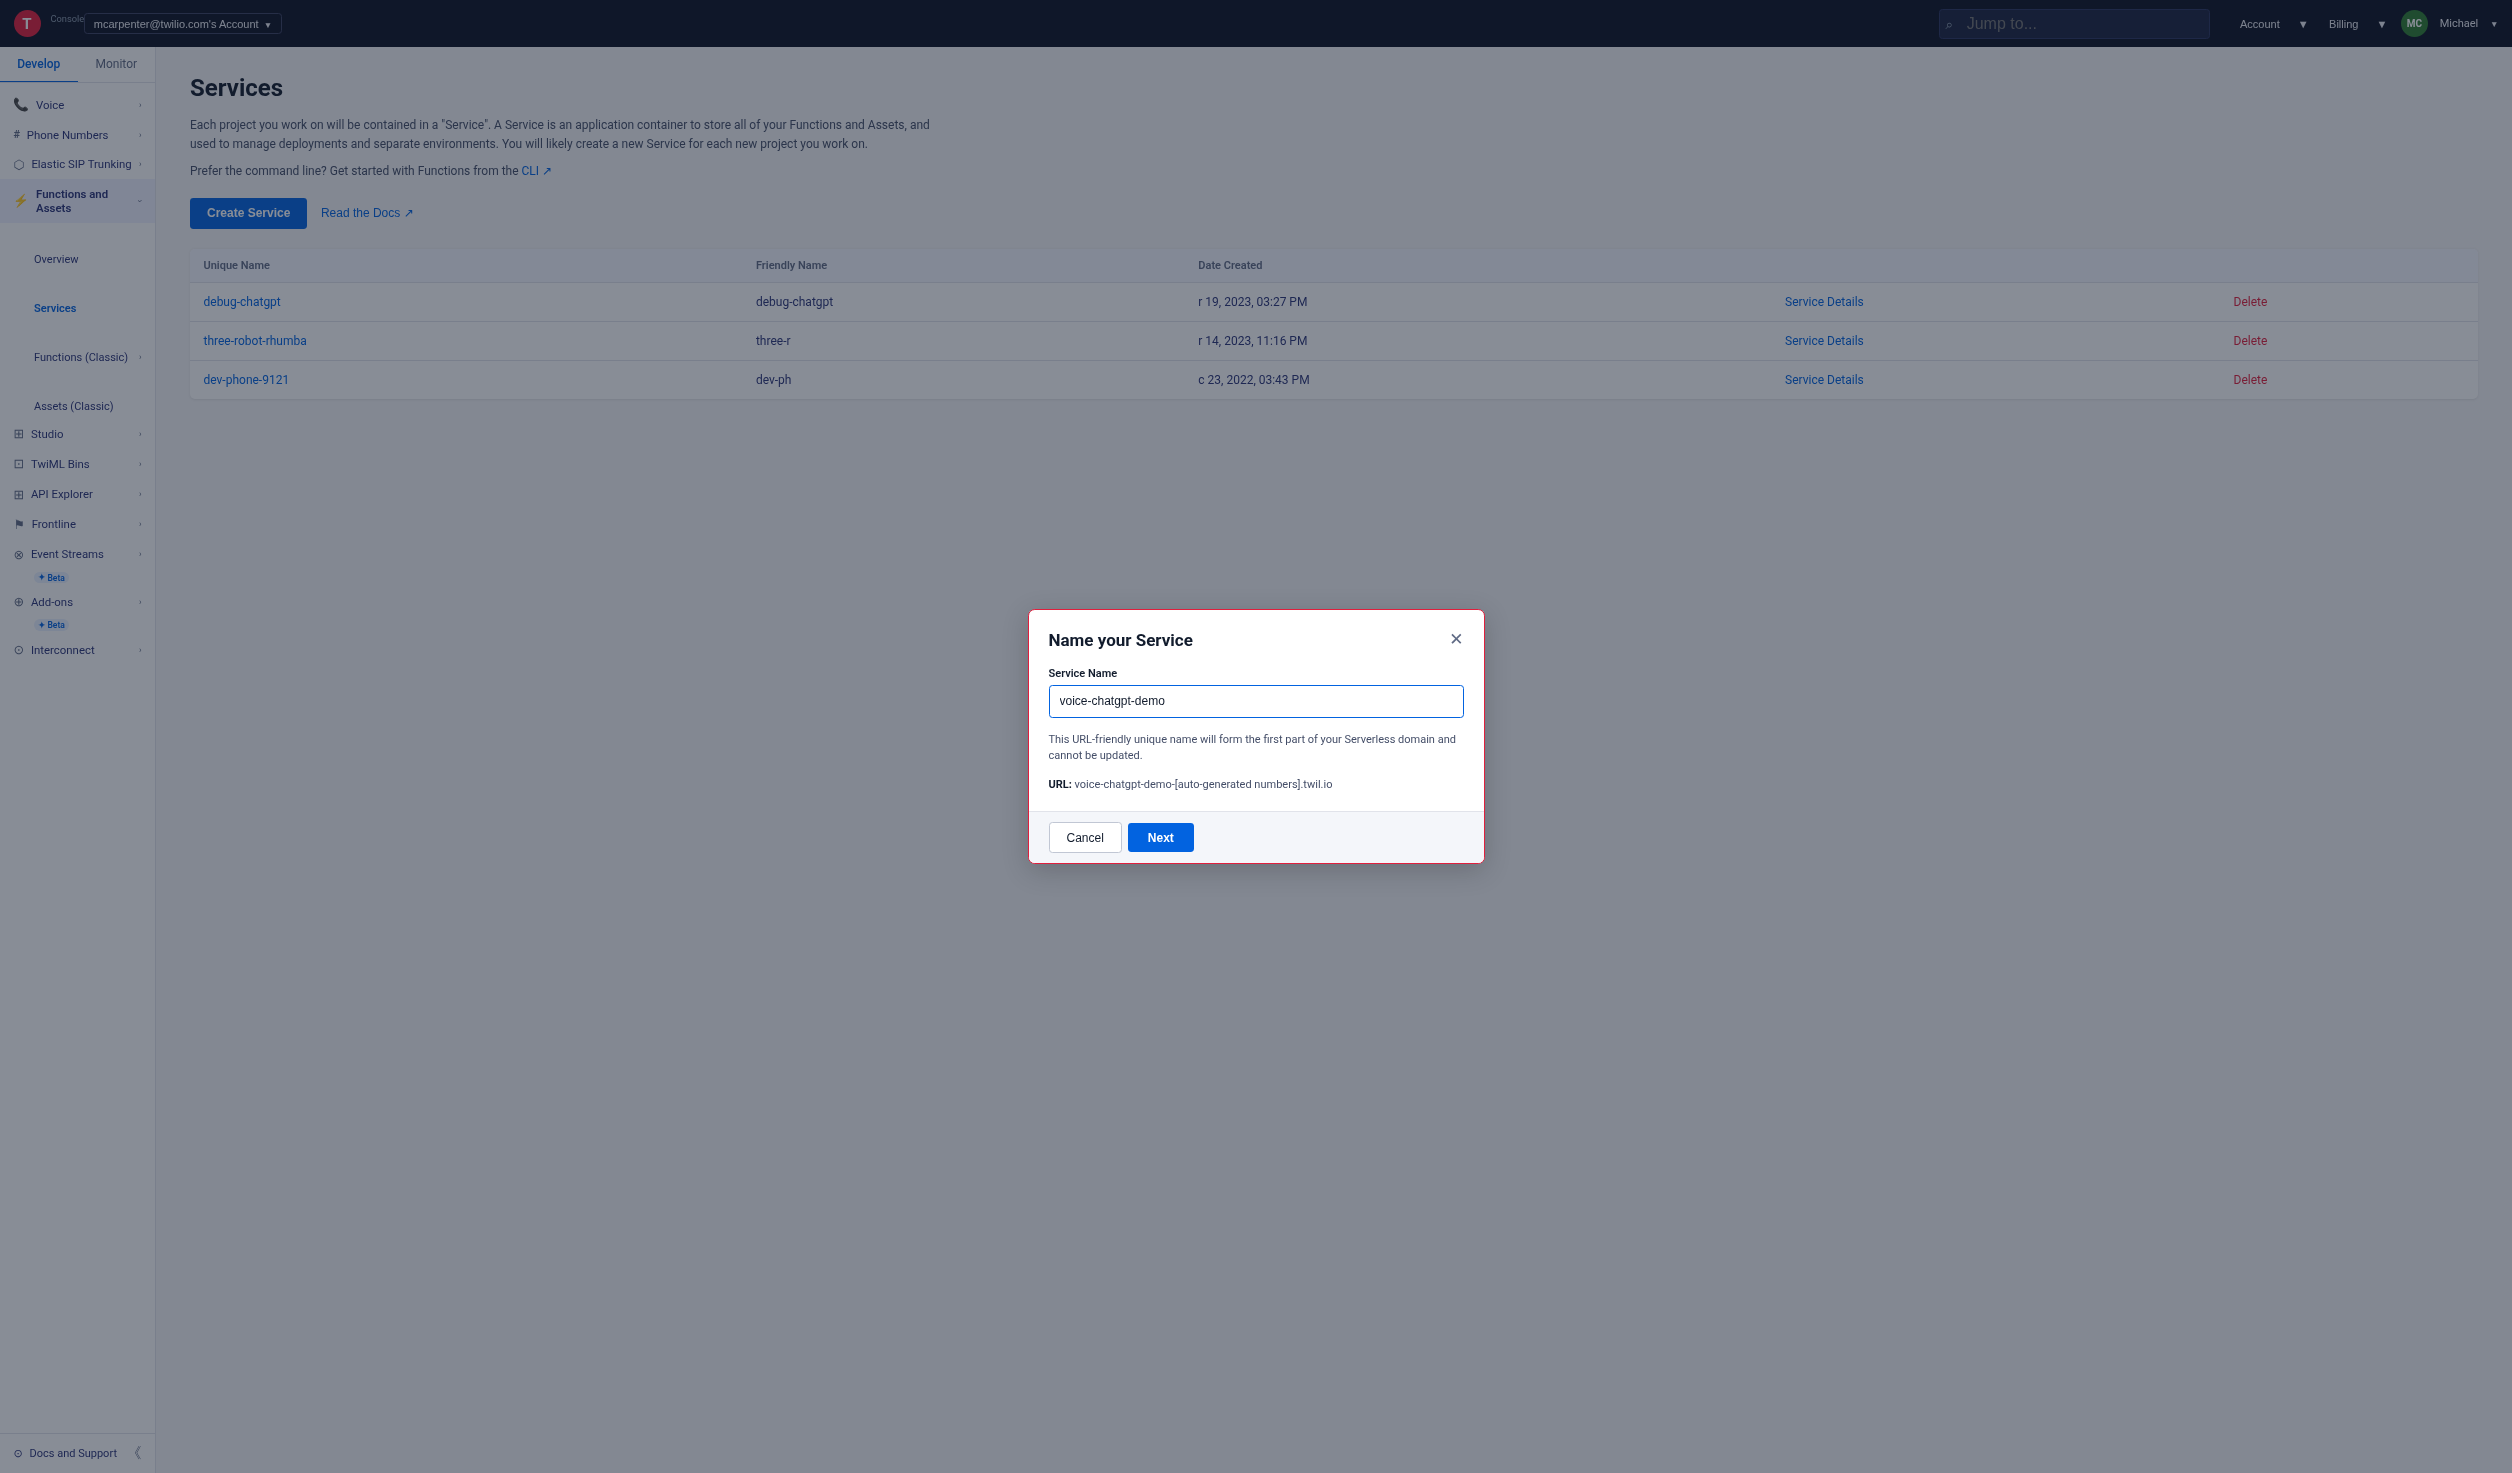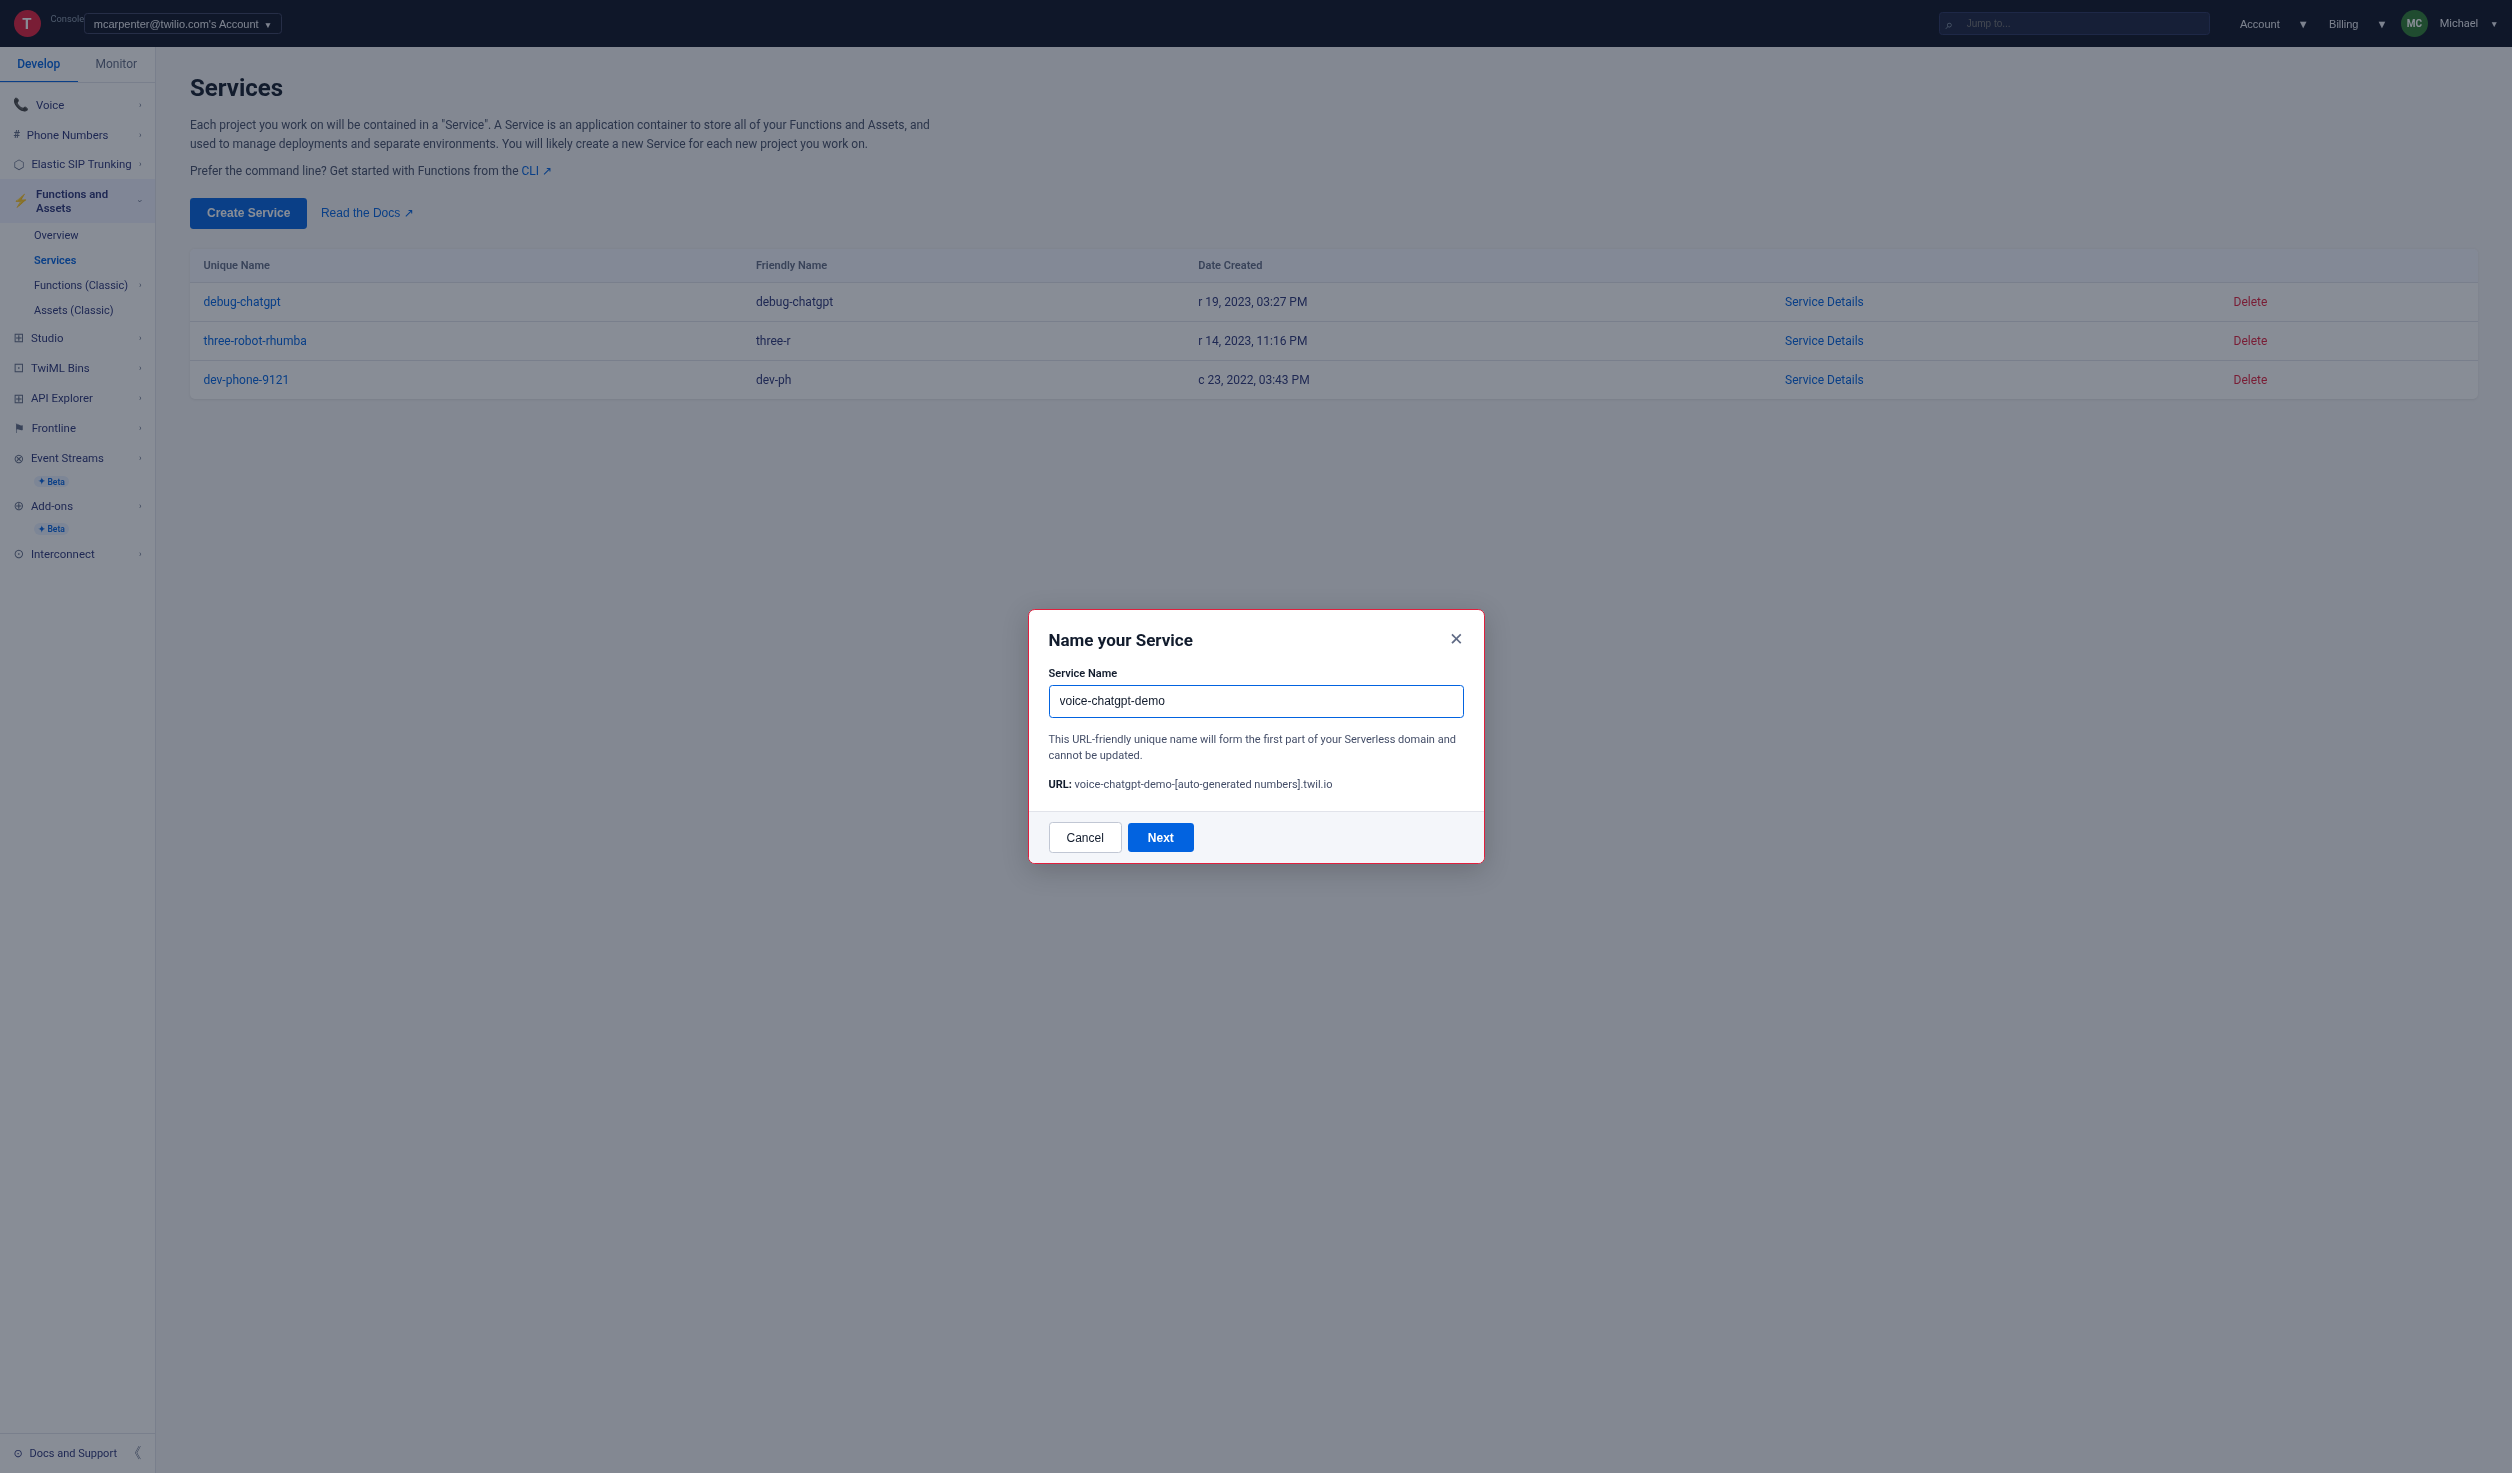--- a/index.html
+++ b/index.html
@@ -48,21 +48,21 @@
       max-width: 271px;
       margin-left: auto;
     }
     .topnav-search input {
       width: 100%;
       background: #1a2240;
       border: 0.8px solid #2a3460;
       border-radius: 3.4px;
       color: #8898aa;
       padding: 5px 10px 5px 27px;
-      font-size: 10px;
+      font-size: 16px;
       outline: none;
     }
     .topnav-search-wrapper {
       position: relative;
     }
     .topnav-search-wrapper::before {
       content: '⌕';
       position: absolute;
       left: 6.8px;
       top: 50%;
@@ -148,20 +148,21 @@
     }
     .sidebar-item.active { background: #eef0ff; font-weight: 600; }
     .sidebar-item .icon { font-size: 12.7px; color: #606b85; flex-shrink: 0; }
     .sidebar-item .chevron { margin-left: auto; font-size: 8.5px; color: #606b85; }
     .sidebar-sub { padding-left: 34px; }
     .sidebar-sub-item {
       padding: 6px 13.5px 6px 0;
       cursor: pointer;
       color: #2b3478;
       font-size: 11px;
+      margin-top: 24px;
     }
     .sidebar-sub-item.active { color: #0263e0; font-weight: 600; }
     .sidebar-footer {
       padding: 10px 13.5px;
       border-top: 0.8px solid #e1e3ea;
       display: flex;
       align-items: center;
       justify-content: space-between;
     }
     .sidebar-footer-label {

